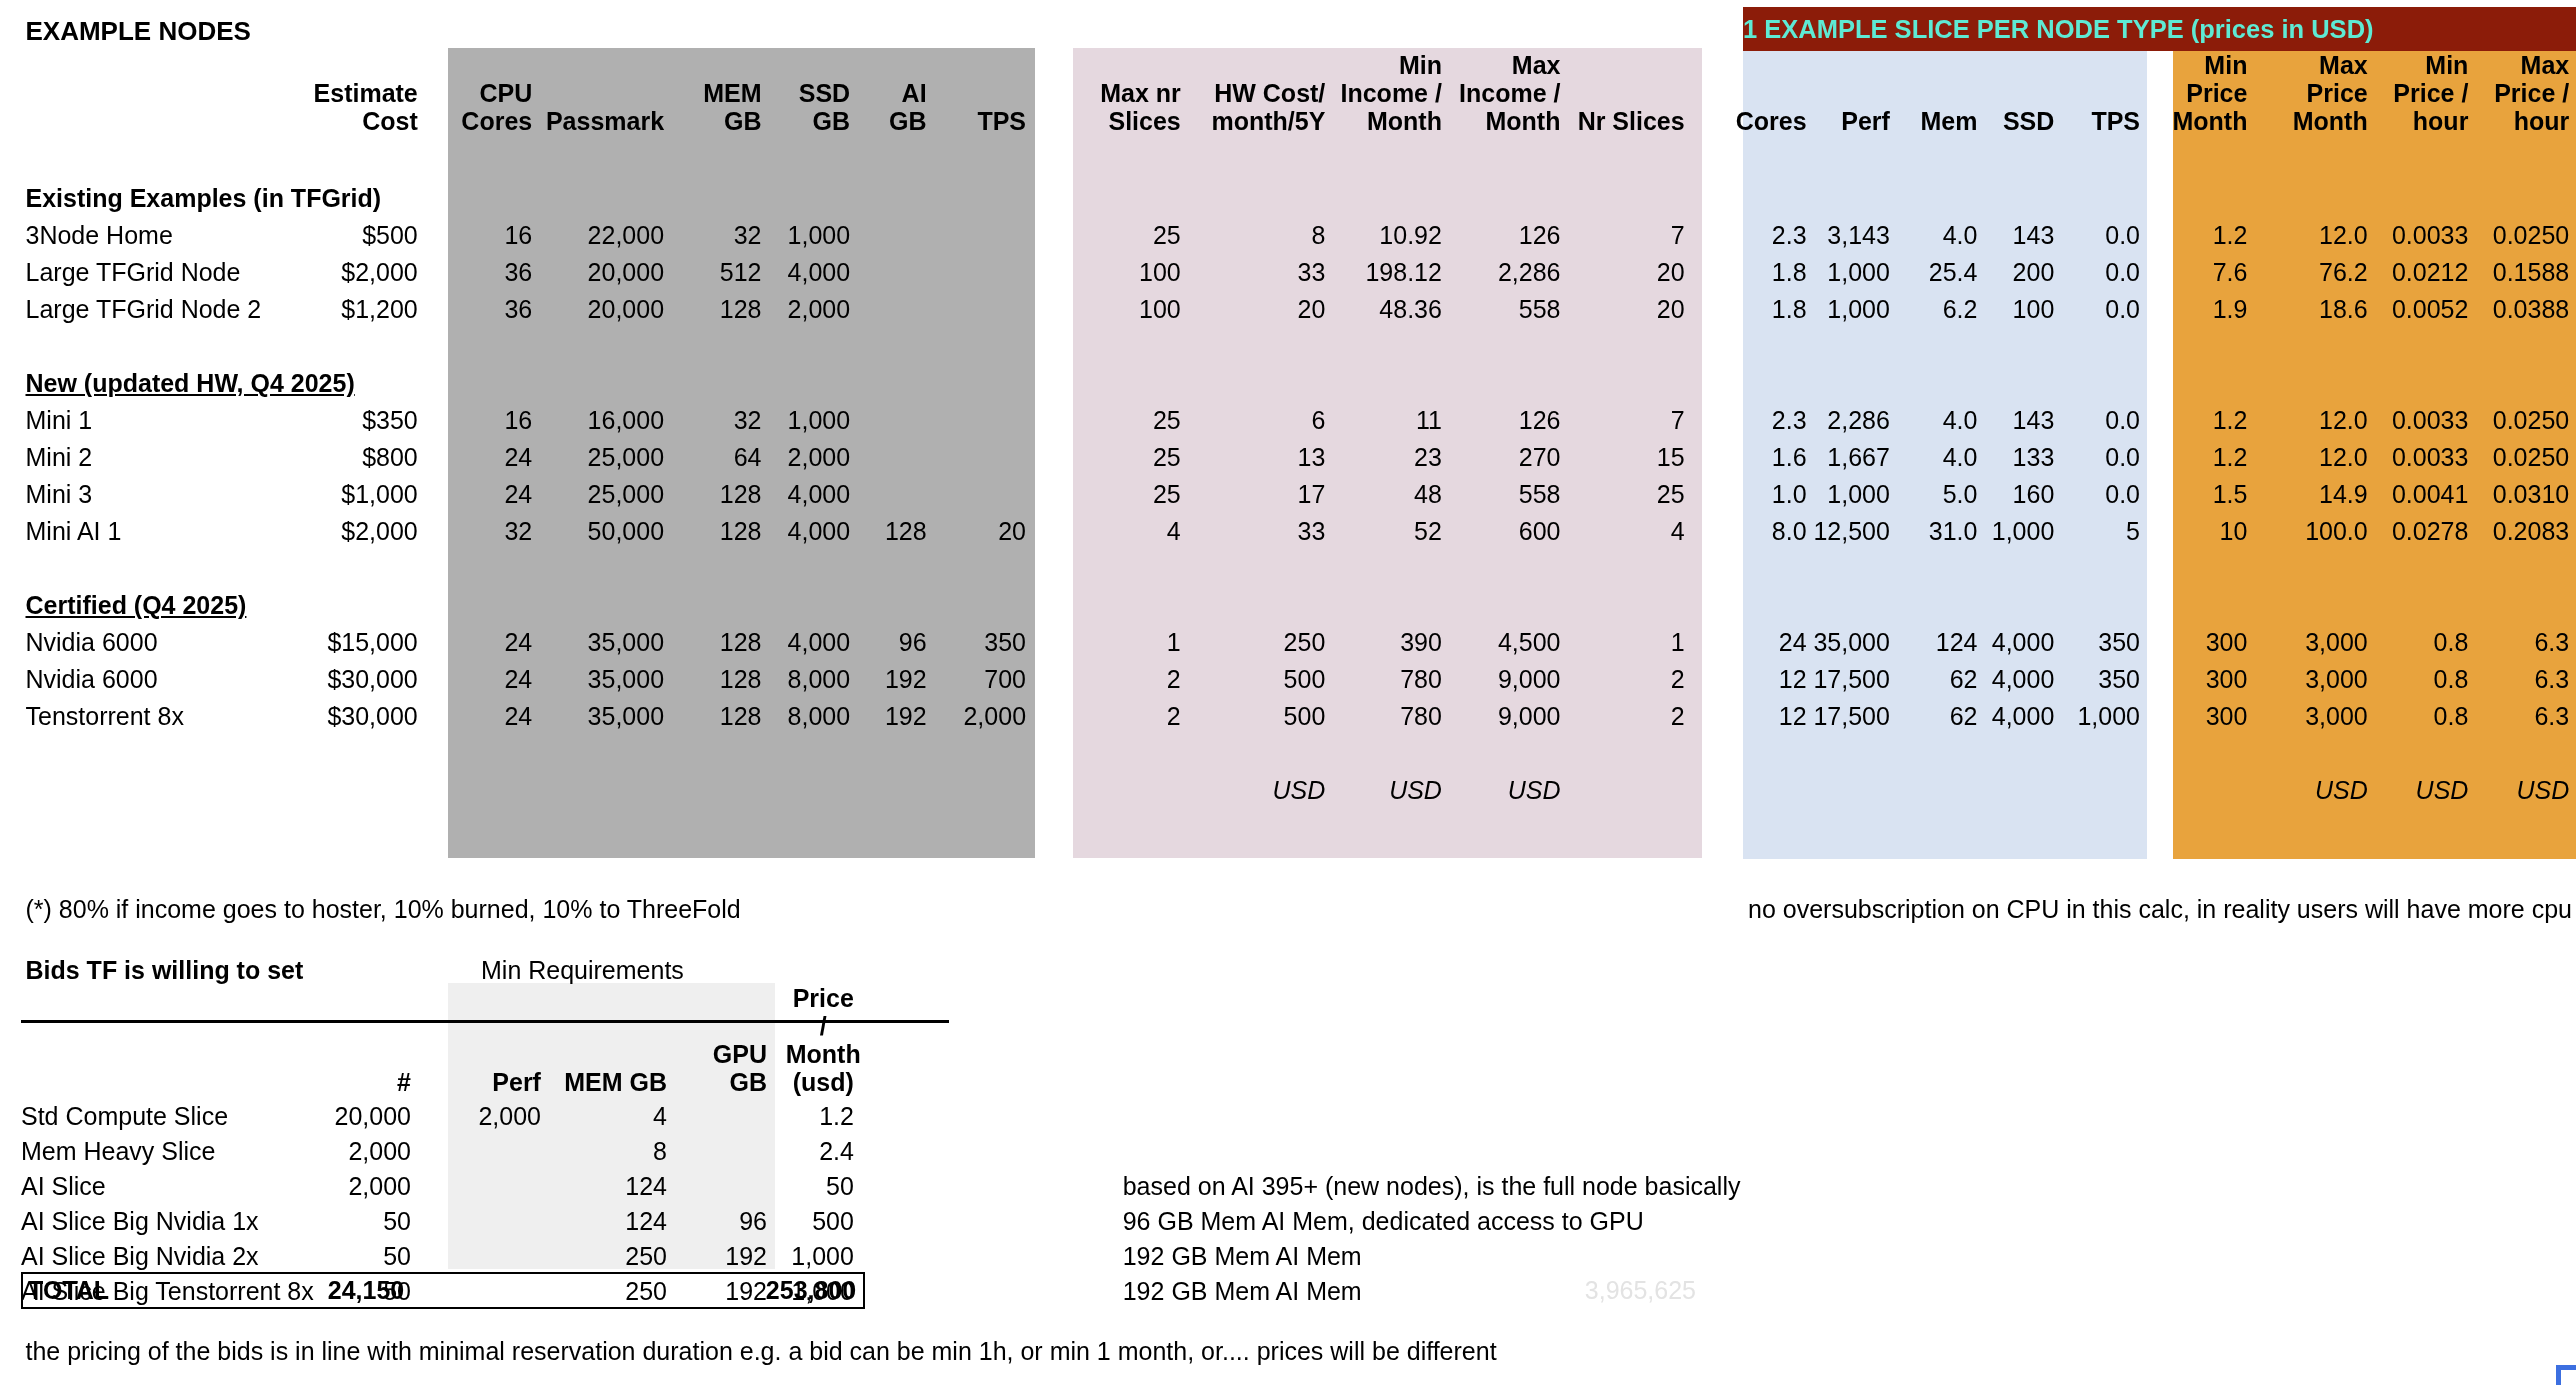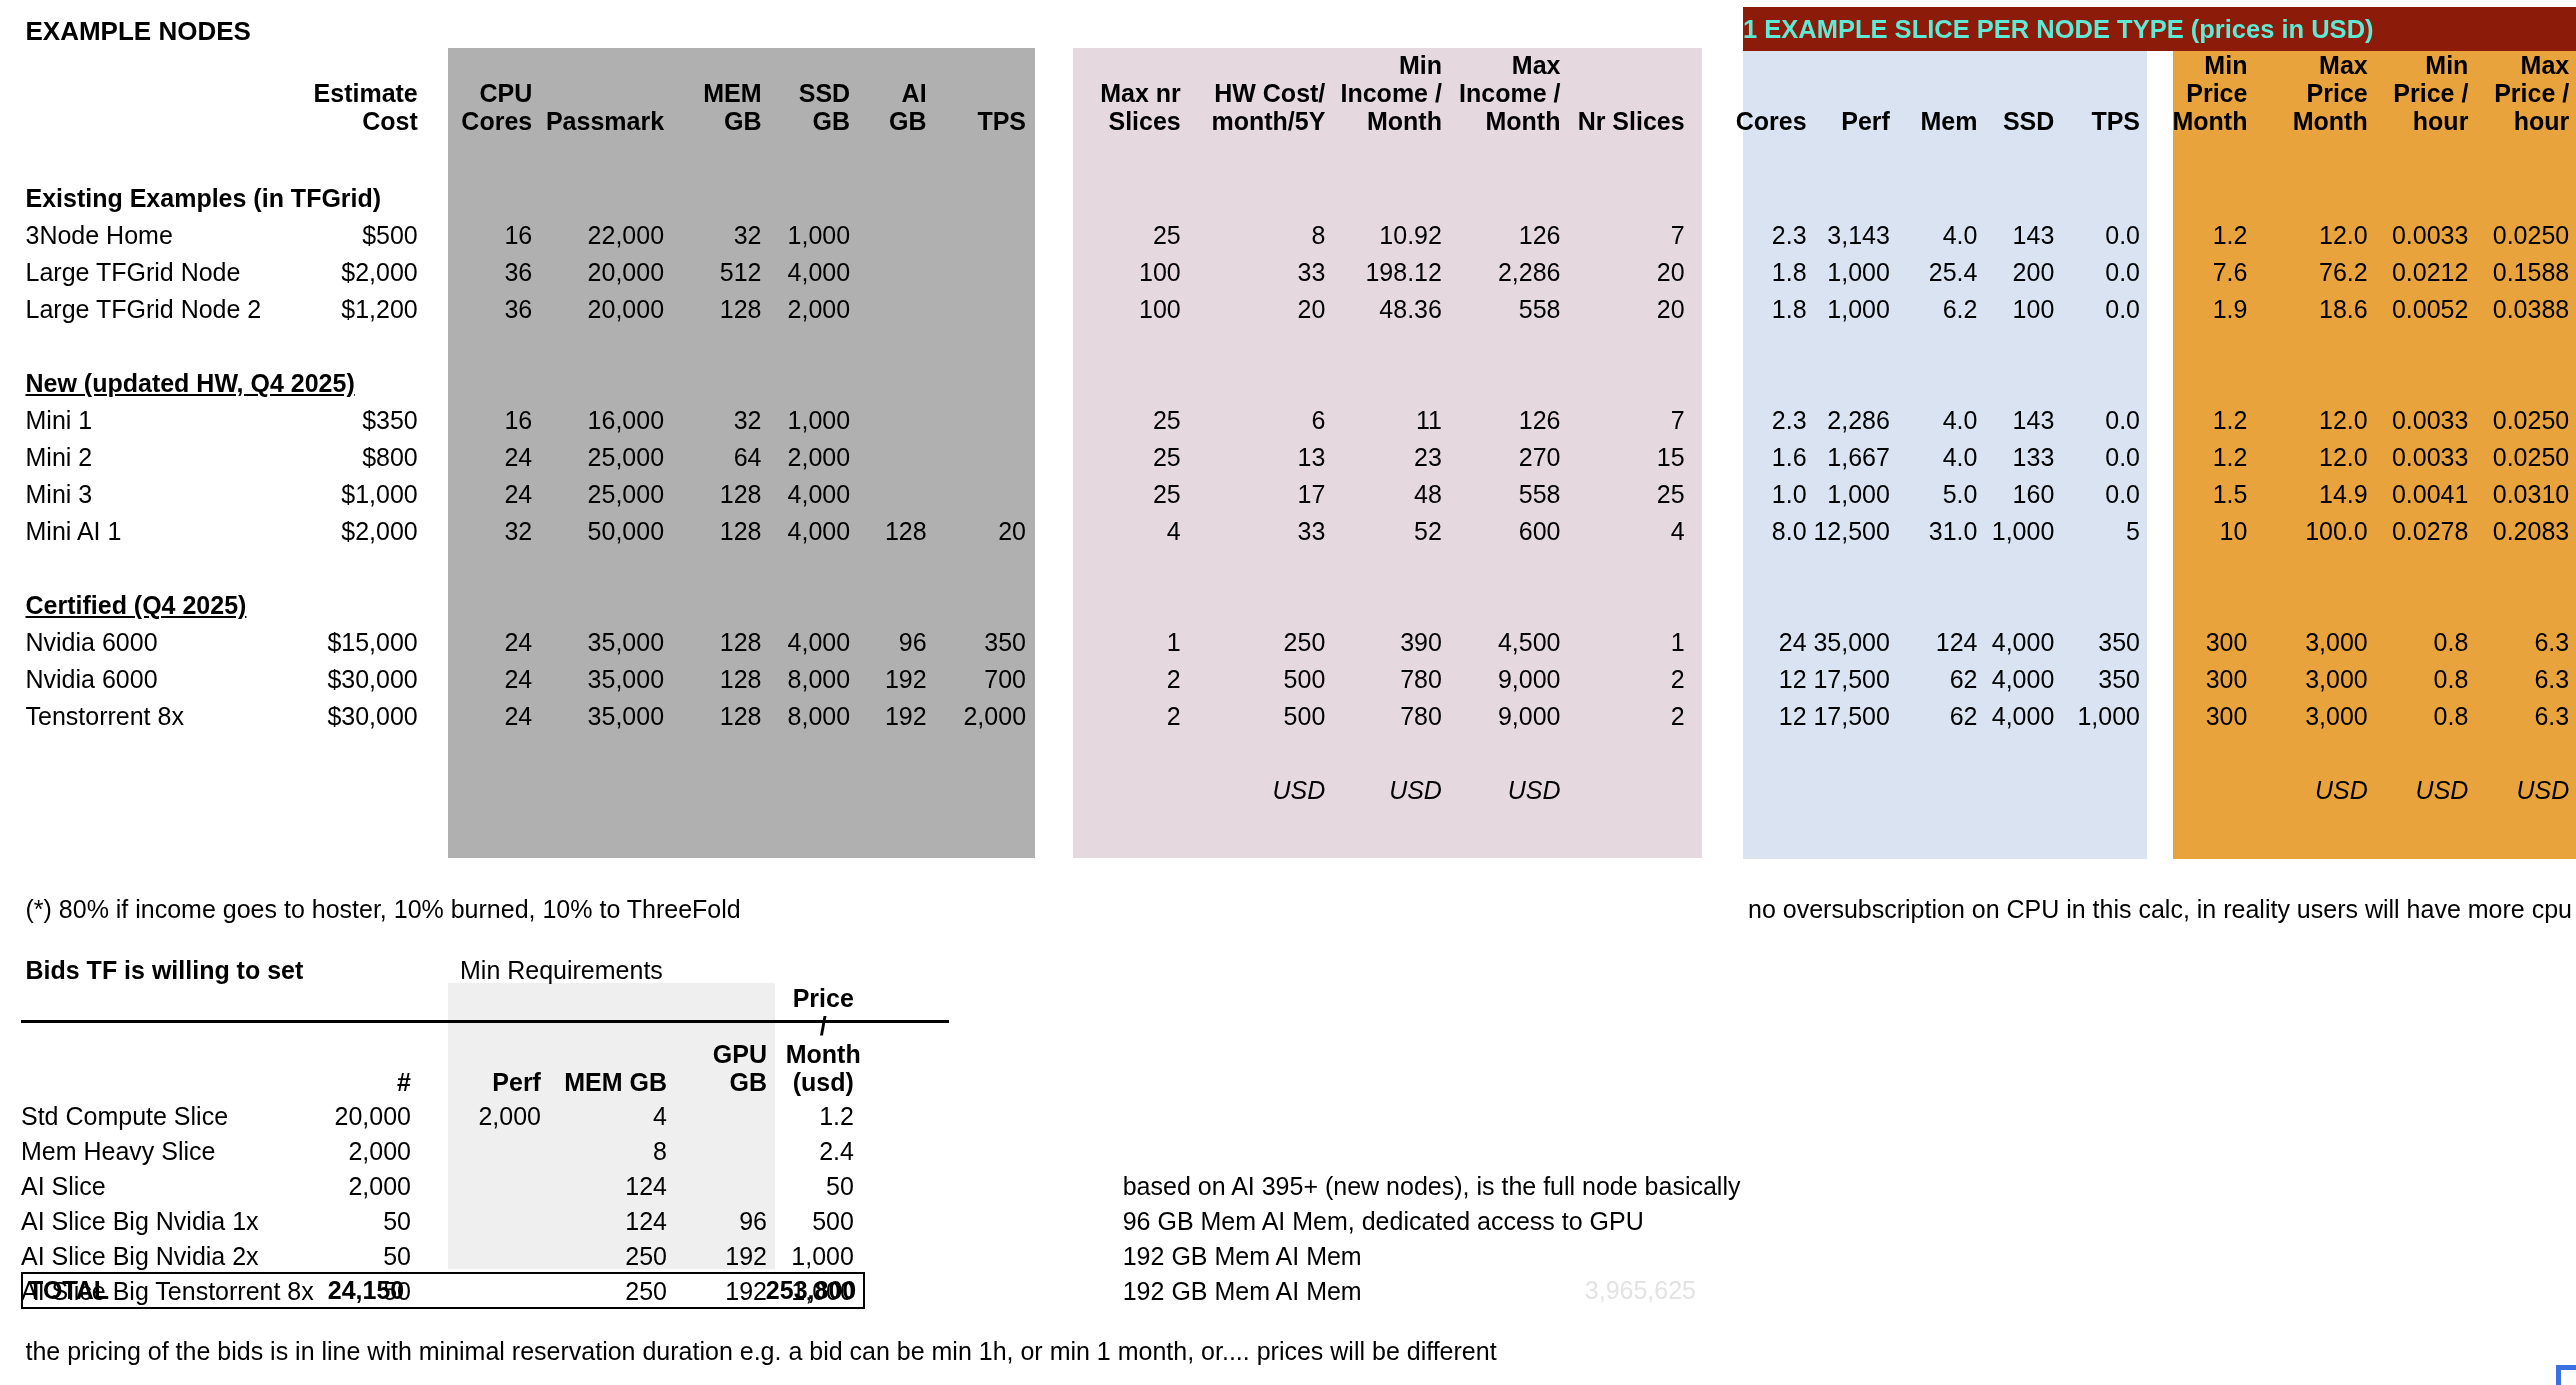--- a/index.html
+++ b/index.html
@@ -13,21 +13,21 @@
   #banner{left:1743px;top:6.8px;width:993px;height:44px;background:var(--banner-red);
           color:#5eead4;font-weight:bold;font-size:25.5px;line-height:44px;text-align:left;white-space:nowrap;}
   #bids-gray-rect{left:448px;top:983px;width:327px;height:286px;background:var(--bids-gray);}
   #bids-header-line{left:21px;top:1020px;width:928px;height:3.4px;background:#000;}
   #page-title{position:absolute;left:25.5px;top:12.8px;font-weight:bold;font-size:26px;line-height:37px;white-space:nowrap;}
   .note{position:absolute;line-height:36px;white-space:nowrap;}
   #star-note{left:25.5px;top:891px;}
   #oversub-note{left:1748px;top:891px;}
   #pricing-note{left:25.5px;top:1333px;}
   #bids-title{left:25.5px;top:952px;font-weight:bold;}
-  #min-req-label{left:460px;top:952px;}
+  #min-req-label{left:481px;top:952px;}
   table{border-collapse:collapse;table-layout:fixed;}
   td{padding:0 6.8px 0 0;white-space:nowrap;overflow:visible;vertical-align:middle;}
   td.num{text-align:right;}
   td.lbl{text-align:left;padding:0;}
   tr.hdr td{font-weight:bold;white-space:pre-line;vertical-align:bottom;line-height:28px;padding-bottom:3.4px;}
   tr.hdr td.lbl{padding:0 0 3.4px 0;}
   td.section{font-weight:bold;margin-left:42px;}
   td.section.underlined span{text-decoration:underline;}
   tr.usd td{font-style:italic;margin-top:9px;}
   #main-table{position:absolute;left:25.5px;top:51px;}

